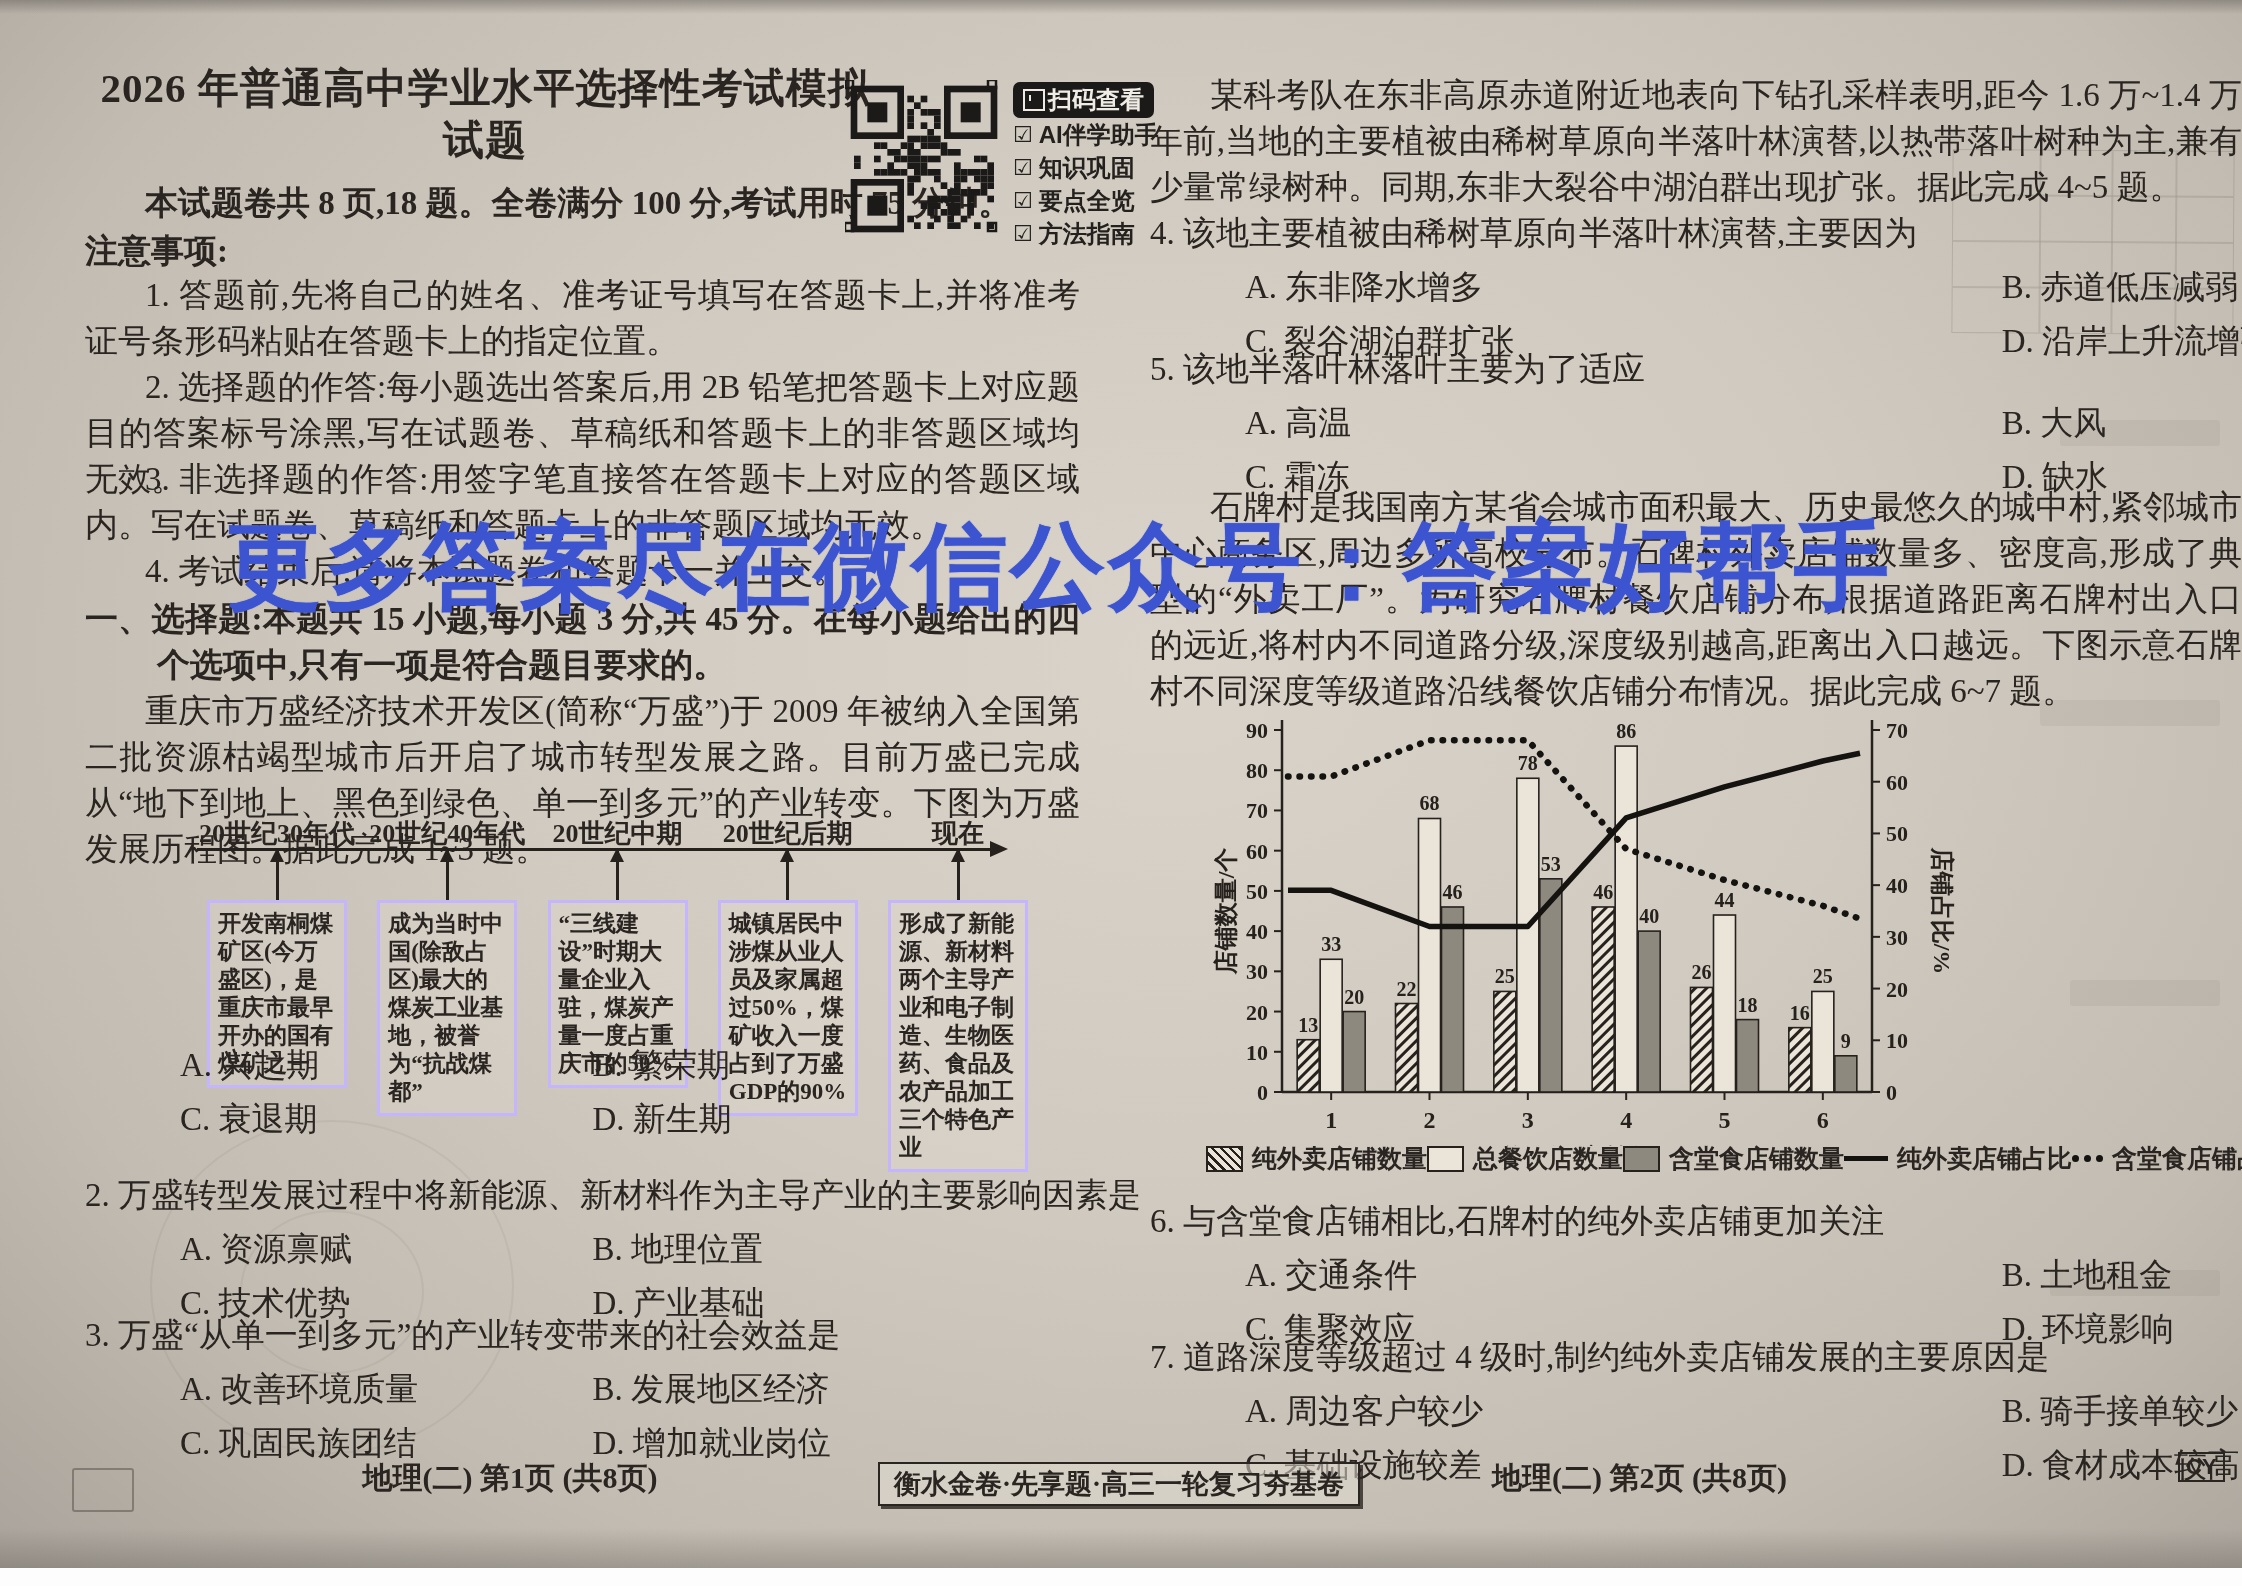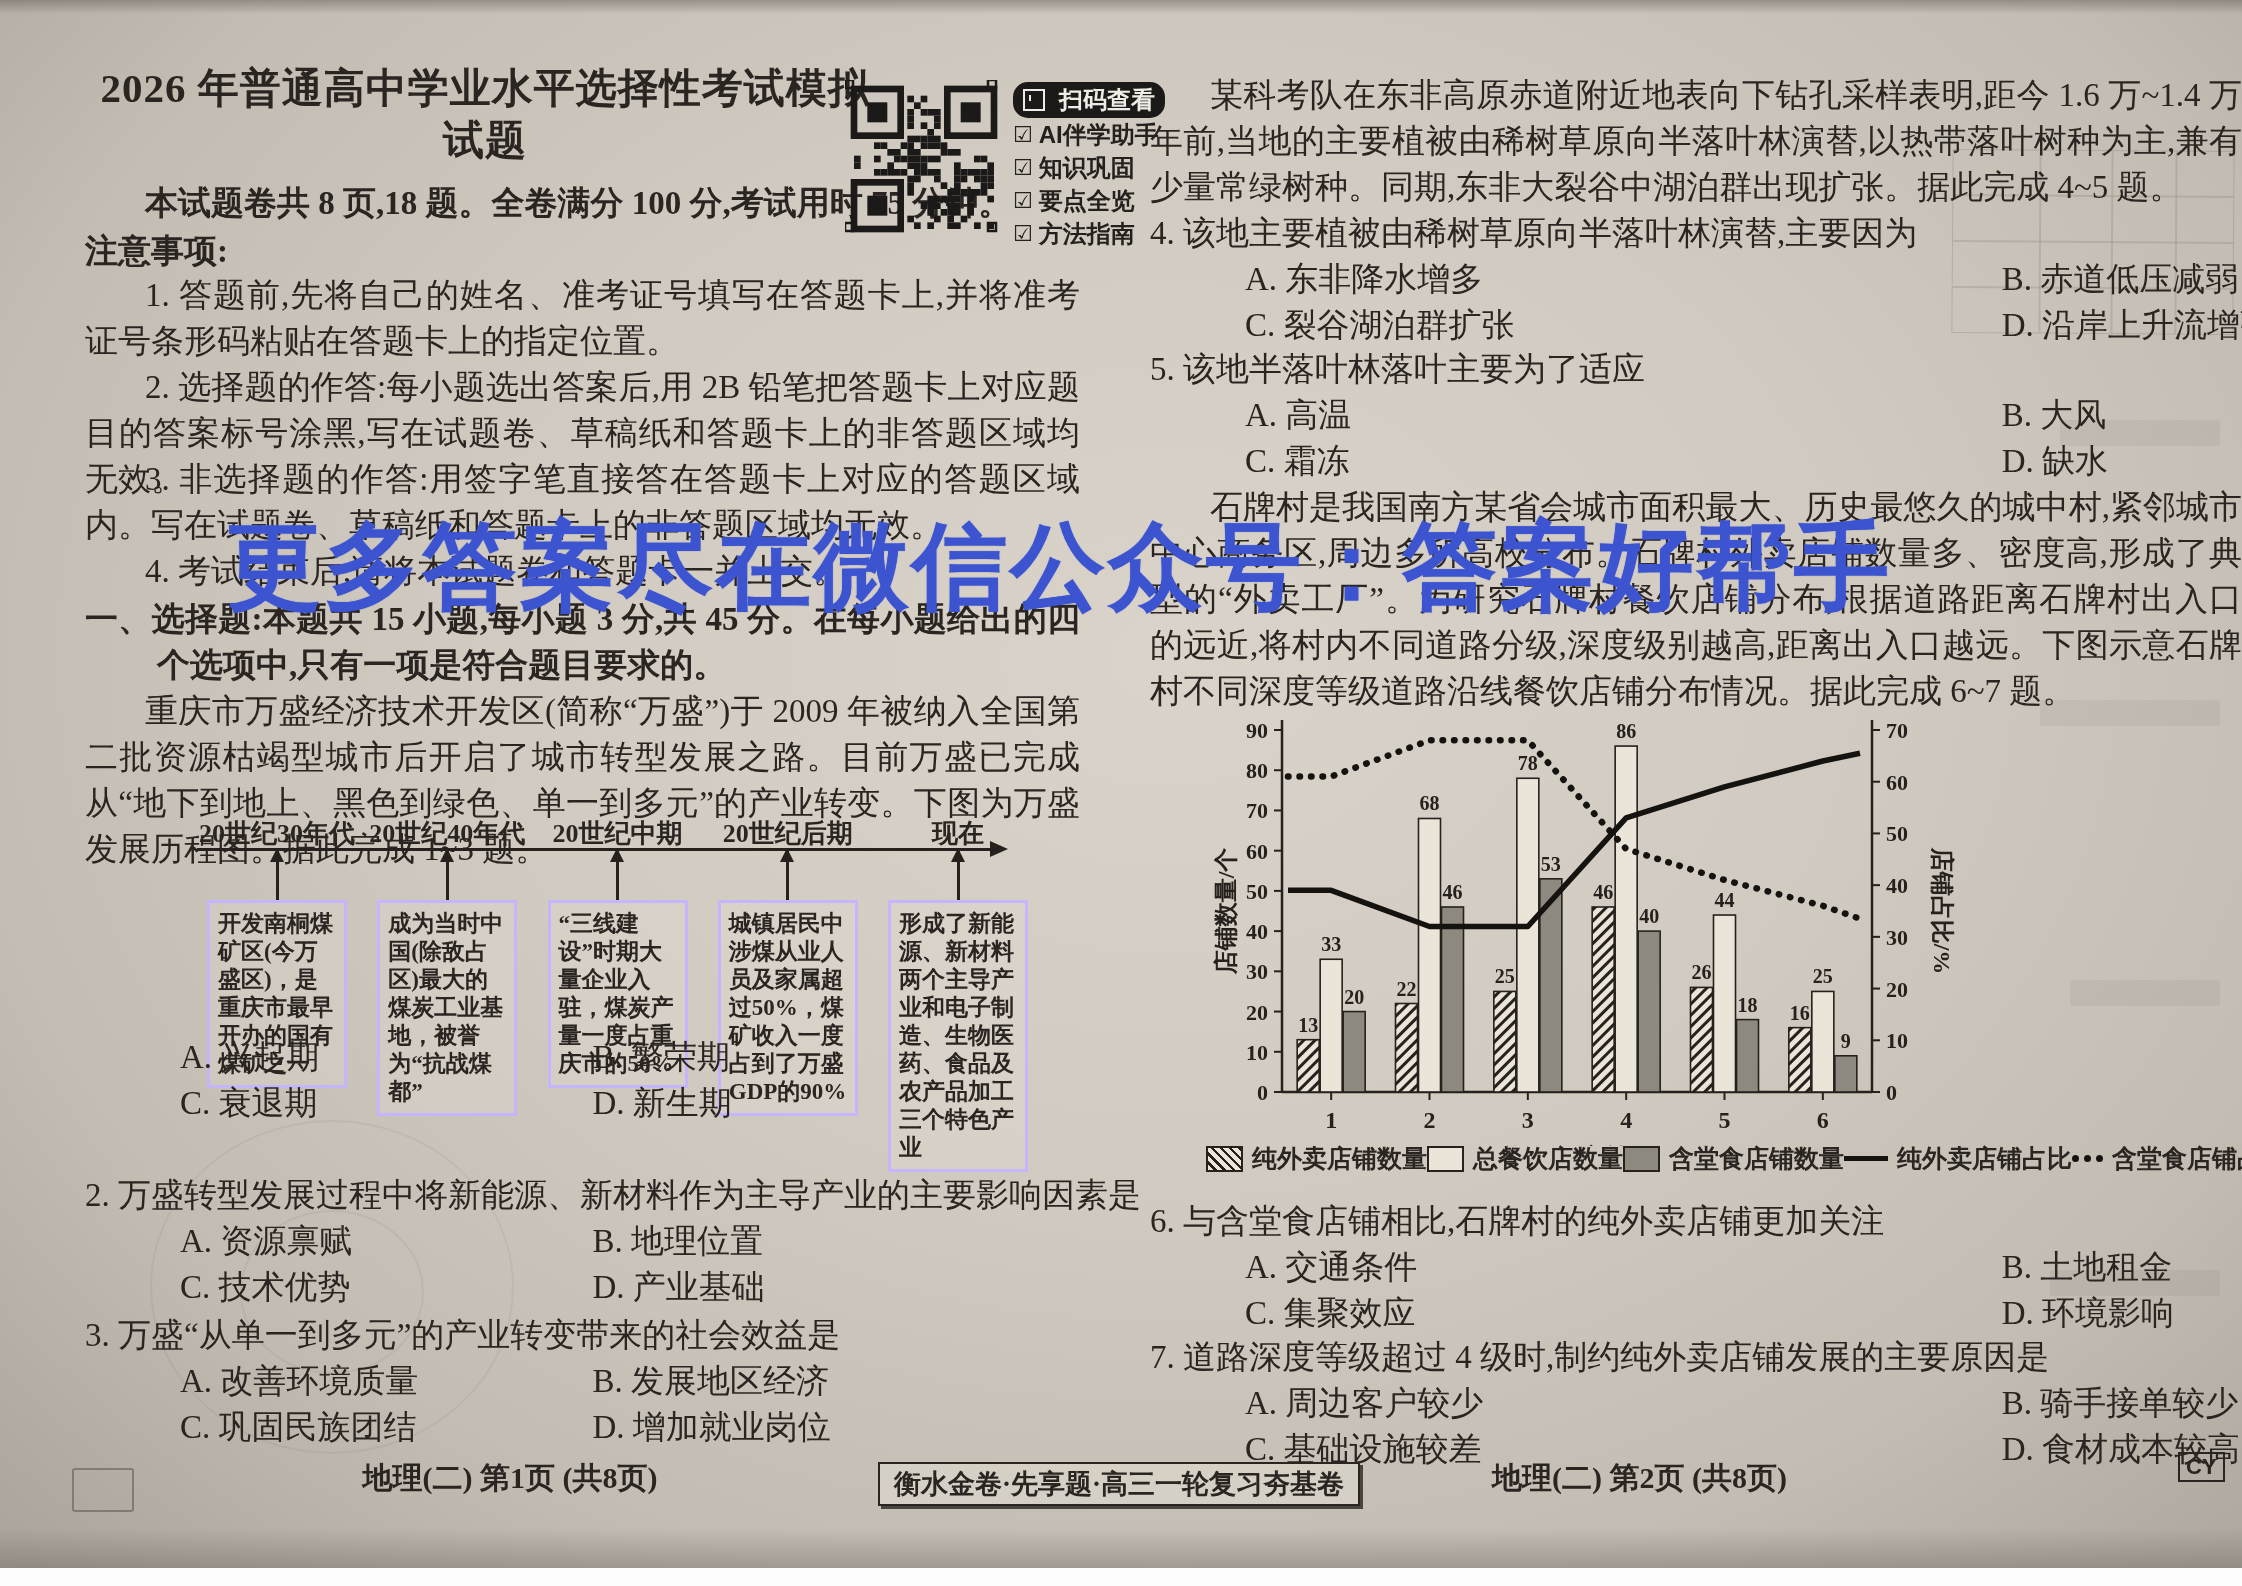--- a/index.html
+++ b/index.html
@@ -27,22 +27,22 @@
   .bold{font-weight:700;}
   
   .title-wrap{width:800px;text-align:center;}
   .exam-title{font-size:41px;font-weight:700;line-height:52px;letter-spacing:1px;}
   .exam-subtitle{font-size:37px;font-weight:700;line-height:50px;}
   
   .qr-wrap{position:absolute;left:845px;top:80px;width:330px;height:170px;}
   .qr-svg{position:absolute;left:0;top:0;}
   .qr-right{position:absolute;left:168px;top:2px;width:170px;}
   .scan-label{
-    display:inline-flex;align-items:center;gap:14px;
-    background:#1c1a18;color:#efece6;border-radius:15px;
+    display:inline-flex;align-items:center;gap:3px;
+    background:#1c1a18;color:#efece6;border-radius:7px;
     font-family:"Liberation Sans","DejaVu Sans",sans-serif;
     font-size:24px;font-weight:700;padding:3px 10px;line-height:30px;
   }
   .scan-qr-glyph{display:inline-block;width:18px;height:18px;border:2px solid #efece6;
     background:linear-gradient(90deg,#efece6 2px,transparent 2px) 4px 4px/6px 6px no-repeat #1c1a18;}
   .qr-feature{display:flex;align-items:center;gap:6px;
     font-family:"Liberation Sans","DejaVu Sans",sans-serif;
     font-size:24px;font-weight:700;line-height:33px;color:#23201d;}
   .qr-check{font-size:22px;}
   
@@ -54,21 +54,21 @@
   .tl-item{display:flex;flex-direction:column;align-items:center;width:148px;}
   .tl-era{font-weight:700;font-size:26px;height:34px;white-space:nowrap;}
   .tl-arrow{width:3px;height:50px;background:#26211d;position:relative;}
   .tl-arrow:before{content:"";position:absolute;left:-6px;top:-2px;
     border-bottom:14px solid #26211d;border-left:7.5px solid transparent;border-right:7.5px solid transparent;}
   .tl-box{border:3px solid #c4b5fd;padding:7px 8px;font-size:23px;line-height:28px;
     font-weight:600;width:118px;min-height:140px;text-align:left;background:rgba(235,229,219,.25);}
   
   .question{position:absolute;left:0;right:0;}
   .q-stem{font-size:33px;line-height:46px;white-space:nowrap;}
-  .opt-row{position:relative;height:46px;font-size:33px;line-height:46px;}
+  .opt-row{position:relative;height:46px;font-size:33px;line-height:46px;margin-top:8px;}
   .opt-a{position:absolute;left:95px;white-space:nowrap;}
   .col-left .opt-b{position:absolute;left:51%;white-space:nowrap;}
   .col-right .opt-b{position:absolute;left:78%;white-space:nowrap;}
   
   .chart-wrap{position:absolute;left:62px;top:700px;width:780px;height:446px;}
   .legend{position:absolute;left:56px;top:1142px;width:1059px;display:flex;
     justify-content:space-between;align-items:center;}
   .legend-item{display:flex;align-items:center;gap:9px;font-size:25px;font-weight:700;white-space:nowrap;}
   .sw{width:37px;height:26px;border:2.5px solid #26211d;box-sizing:border-box;}
   .sw-hatch{background:repeating-linear-gradient(45deg,#eae4d9 0 4px,#26211d 4px 6.5px);}

